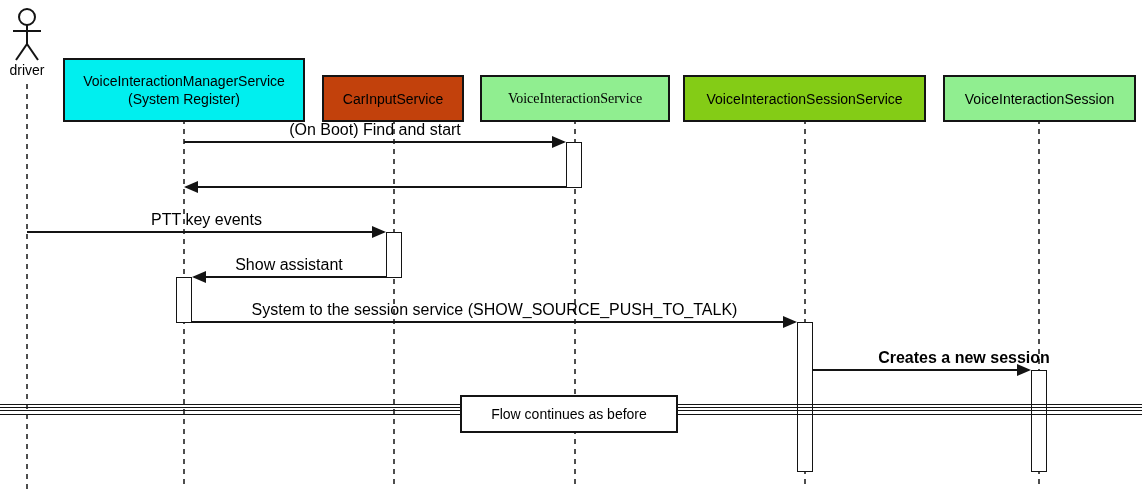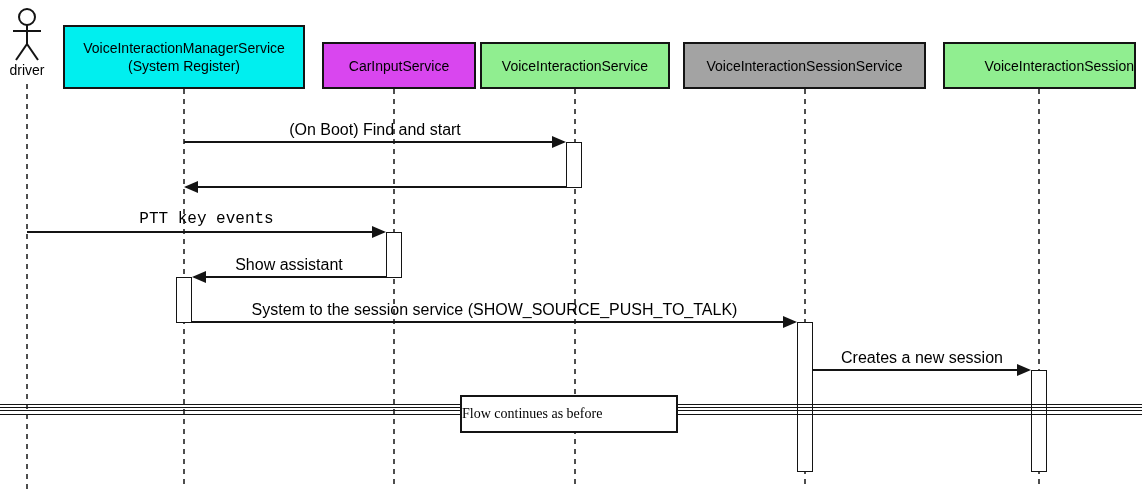--- a/index.html
+++ b/index.html
@@ -27,20 +27,21 @@
     z-index: 3;
     box-sizing: border-box;
     border: 2px solid #141414;
     display: flex;
     flex-direction: column;
     align-items: center;
     justify-content: center;
     font-size: 14px;
     text-align: center;
     line-height: 18px;
+    margin-top: 33px;
   }
   .bar {
     position: absolute;
     z-index: 4;
     box-sizing: border-box;
     width: 16px;
     background: #ffffff;
     border: 1.6px solid #141414;
   }
   .hline {
@@ -58,23 +59,22 @@
     z-index: 6;
     left: 460px;
     top: 395px;
     width: 218px;
     height: 38px;
     box-sizing: border-box;
     background: #ffffff;
     border: 2px solid #141414;
     display: flex;
     align-items: center;
-    justify-content: flex-start;
+    justify-content: center;
     font-size: 14px;
-    font-family: Liberation Serif, serif;
   }
   #actor-label {
     position: absolute;
     z-index: 3;
     left: -3px;
     top: 62px;
     width: 60px;
     text-align: center;
     font-size: 14px;
   }
@@ -131,38 +131,38 @@
       <polygon points="1031,370 1017,364 1017,376" fill="#141414"></polygon>
     </g>
   </svg>
 
   <div id="actor-label">driver</div>
 
   <div class="pbox" style="left: 63px; top: 25px; width: 242px; height: 64px; background-color: rgb(0, 239, 239);">
     <span>VoiceInteractionManagerService</span>
     <span>(System Register)</span>
   </div>
-  <div class="pbox" style="left: 322px; top: 42px; width: 154px; height: 47px; background-color: #d946ef;">
+  <div class="pbox" style="left: 322px; top: 42px; width: 142px; height: 47px; background-color: #c2410c;">
     <span>CarInputService</span>
   </div>
-  <div class="pbox" style="left: 480px; top: 42px; width: 190px; height: 47px; background-color: rgb(144, 238, 144);">
+  <div class="pbox" style="left: 480px; top: 42px; width: 190px; height: 47px; background-color: rgb(144, 238, 144); font-family: Liberation Serif, serif;">
     <span>VoiceInteractionService</span>
   </div>
-  <div class="pbox" style="left: 683px; top: 42px; width: 243px; height: 47px; background-color: #a3a3a3; text-align: right;">
+  <div class="pbox" style="left: 683px; top: 42px; width: 243px; height: 47px; background-color: #84cc16; text-align: right;">
     <span>VoiceInteractionSessionService</span>
   </div>
-  <div class="pbox" style="left: 943px; top: 42px; width: 193px; height: 47px; background-color: rgb(144, 238, 144); align-items: flex-end;">
+  <div class="pbox" style="left: 943px; top: 42px; width: 193px; height: 47px; background-color: rgb(144, 238, 144);">
     <span>VoiceInteractionSession</span>
   </div>
 
   <div class="mlabel" style="left:184px; width:382px; top:121px;">(On Boot) Find and start</div>
-  <div class="mlabel" style="left:27px; width:359px; top:211px;font-family:Liberation Mono, monospace;">PTT key events</div>
+  <div class="mlabel" style="left:27px; width:359px; top:211px;">PTT key events</div>
   <div class="mlabel" style="left:192px; width:194px; top:256px;">Show assistant</div>
   <div class="mlabel" style="left:192px; width:605px; top:301px;">System to the session service (SHOW_SOURCE_PUSH_TO_TALK)</div>
-  <div class="mlabel" style="left:813px; width:218px; top:349px;">Creates a new session</div>
+  <div class="mlabel" style="left:855px; width:218px; top:349px;font-weight:bold;">Creates a new session</div>
 
   <div class="bar" style="left:566px; top:142px; height:46px;"></div>
   <div class="bar" style="left:386px; top:232px; height:46px;"></div>
   <div class="bar" style="left:176px; top:277px; height:46px;"></div>
   <div class="bar" style="left:797px; top:322px; height:150px;"></div>
   <div class="bar" style="left:1031px; top:370px; height:102px;"></div>
 
   <div class="hline" style="top:403.5px;"></div>
   <div class="hline" style="top:410px;"></div>
 

